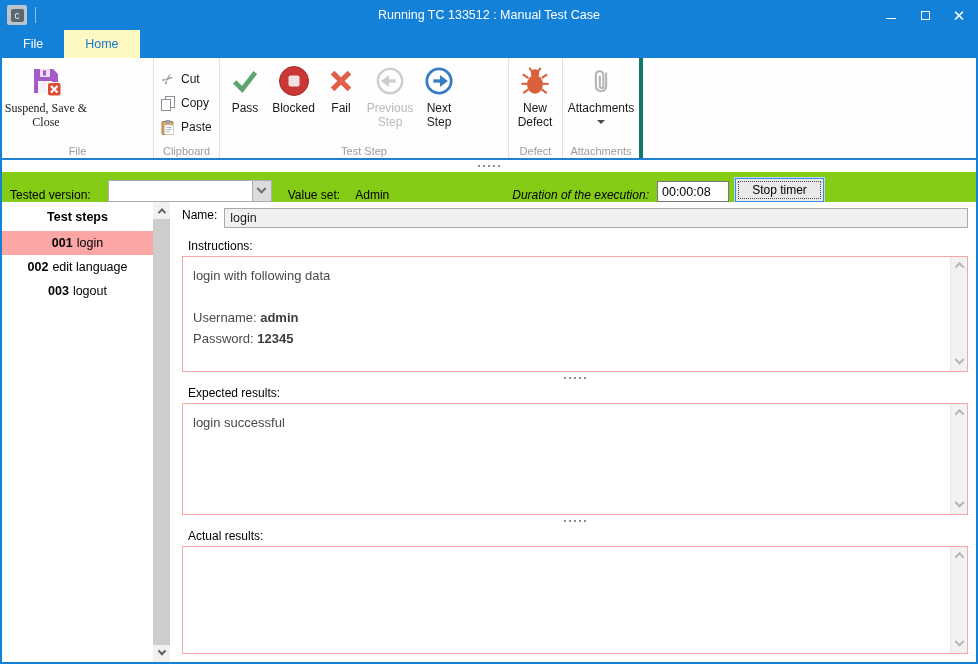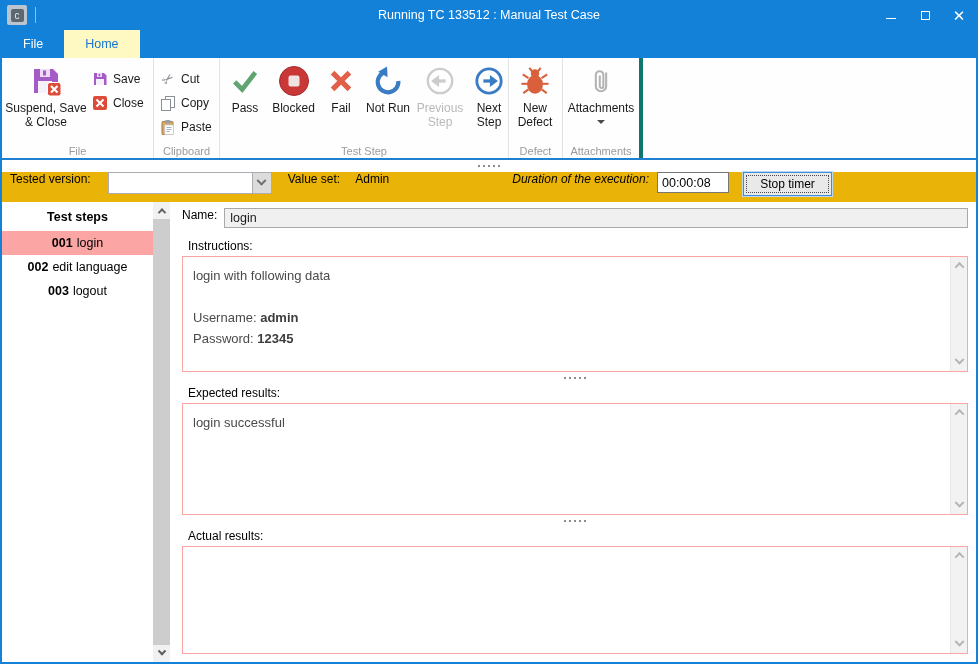--- a/index.html
+++ b/index.html
@@ -40,49 +40,49 @@
   .btn-big{ display:flex; flex-direction:column; align-items:center; padding-top:3px; cursor:default;}
   .btn-big .ic32{ width:32px; height:32px; display:flex; align-items:center; justify-content:center;}
   .btn-big .blabel{ margin-top:4px; font-size:12px; line-height:1.18; text-align:center; color:#1a1a1a;}
   .btn-big.disabled .blabel{ color:#b9b9b9;}
 
   .small-col{ display:flex; flex-direction:column; padding-top:5px; }
   .btn-small{ display:flex; align-items:center; height:24px; font-size:12px; color:#1a1a1a; cursor:default; padding:0 3px;}
   .btn-small .ic16{ width:17px; height:17px; margin-right:5px; display:flex; align-items:center; justify-content:center;}
 
   .g-file{ width:152px;}
-  .g-file .btn-big{ width:84px;}
+  .g-file .btn-big{ width:84px;font-family:Liberation Serif, serif;}
   .g-clipboard{ width:66px;}
   .g-teststep{ width:289px;}
   .g-defect{ width:54px;}
   .g-attach{ width:80px; border-right:4px solid #0f766e;}
 
   .scissors{ font-size:14px; color:#8a9096; display:inline-block; transform:rotate(-40deg);}
   .dd-arrow{ width:0; height:0; border-left:4px solid transparent; border-right:4px solid transparent;
     border-top:4px solid #4a4a4a; margin-top:5px;}
 
   
   .dotsrow{ height:12px; display:flex; align-items:center; justify-content:center; flex:0 0 auto; background:#fff;}
   .dots{ display:flex; gap:3px;}
   .dots i{ width:2px; height:2px; background:#8c8c8c; display:block;}
 
   
-  .toolbar{ height:30px; display:flex; align-items:flex-start; padding:0 8px; font-size:12px; color:#000; flex:0 0 auto; background:#eab308;}
+  .toolbar{ height:30px; display:flex; align-items:flex-end; padding:0 8px; font-size:12px; color:#000; flex:0 0 auto; background:#84cc16;}
   .combo{ width:164px; height:22px; border:1px solid #abadb3; background:#fff; display:flex; margin-left:17px;}
   .combo-val{ flex:1; font-size:12px; padding:3px 4px;}
   .combo-btn{ width:19px; background:#dcdcdc; border-left:1px solid #abadb3; display:flex; align-items:center; justify-content:center;}
   .chev{ width:7px; height:7px; border-right:2px solid #6e6e6e; border-bottom:2px solid #6e6e6e; display:block;}
   .chev.up{ transform:rotate(-135deg) translate(-1px,-1px);}
   .chev.down{ transform:rotate(45deg) translate(-2px,-2px);}
   .lab-valueset{ margin-left:16px;}
   .val-valueset{ margin-left:15px;}
   .lab-duration{ margin-left:123px;font-style:italic;}
   .duration-input{ width:72px; height:21px; margin-left:8px; border:1px solid #767676; font-size:12.5px;
     font-family:inherit; padding:0 4px; color:#000; background:#fff;}
-  .stop-btn{ width:89px; height:24px; margin-left:14px; background:#e9e9e9; border:1px solid #3b8ede;
+  .stop-btn{ width:89px; height:24px; margin-left:6px; background:#e9e9e9; border:1px solid #3b8ede;
     outline:1px dotted #4a4a4a; outline-offset:-4px; font-family:inherit; font-size:12px; color:#000;
     box-shadow:0 0 0 1px #bcd9f1;}
 
   
   .main{ flex:1; display:flex; background:#fff; min-height:0;}
 
   .left-panel{ width:168px; flex:0 0 auto; display:flex;}
   .steps-list{ flex:1; background:#fff;}
   .steps-header{ text-align:center; font-weight:bold; font-size:12.5px; padding:8px 0 7px 0; color:#000;}
   .step-item{ height:24px; line-height:24px; text-align:center; font-size:12.5px; color:#000; cursor:default;}
@@ -151,42 +151,20 @@
               <path d="M4 4 h19 l5 5 v19 H4 z" fill="#a55bc7"></path>
               <rect x="10" y="4" width="10" height="8" fill="#ecdcf4"></rect>
               <rect x="13" y="5.5" width="3" height="5" fill="#a55bc7"></rect>
               <rect x="8" y="16" width="14" height="12" fill="#f6f0fa"></rect>
               <rect x="17.5" y="17.5" width="13.5" height="13.5" rx="2.5" fill="#dd4b39" stroke="#fff" stroke-width="1"></rect>
               <path d="M21 21 l6.5 6.5 M27.5 21 L21 27.5" stroke="#fff" stroke-width="2.2"></path>
             </svg>
           </span>
           <span class="blabel">Suspend, Save &amp; Close</span>
         </div>
-        <div class="small-col">
-          <div class="btn-small">
-            <span class="ic16">
-              <svg width="16" height="16" viewBox="0 0 16 16">
-                <path d="M2 2 h10 l2.5 2.5 V14 H2 z" fill="#a55bc7"></path>
-                <rect x="5" y="2" width="5" height="4" fill="#ecdcf4"></rect>
-                <rect x="6.6" y="2.8" width="1.6" height="2.5" fill="#a55bc7"></rect>
-                <rect x="4" y="8" width="8" height="6" fill="#f6f0fa"></rect>
-              </svg>
-            </span>
-            <span>Save</span>
-          </div>
-          <div class="btn-small">
-            <span class="ic16">
-              <svg width="16" height="16" viewBox="0 0 16 16">
-                <rect x="1" y="1" width="14" height="14" rx="2" fill="#dd4b39"></rect>
-                <path d="M4.5 4.5 l7 7 M11.5 4.5 l-7 7" stroke="#fff" stroke-width="2"></path>
-              </svg>
-            </span>
-            <span>Close</span>
-          </div>
-        </div>
       </div>
       <div class="g-label">File</div>
     </div>
 
     <div class="rgroup g-clipboard">
       <div class="small-col">
         <div class="btn-small">
           <span class="ic16">
               <span class="scissors">✂</span>
             </span>
@@ -235,29 +213,20 @@
           </span>
           <span class="blabel">Blocked</span>
         </div>
         <div class="btn-big" style="width:44px">
           <span class="ic32">
             <svg width="30" height="30" viewBox="0 0 32 32">
               <path d="M7 7 L25 25 M25 7 L7 25" stroke="#e0604a" stroke-width="5.5"></path>
             </svg>
           </span>
           <span class="blabel">Fail</span>
-        </div>
-        <div class="btn-big" style="width:50px">
-          <span class="ic32">
-            <svg width="30" height="30" viewBox="0 0 32 32">
-              <path d="M13 6.5 A11 11 0 1 0 27 16" stroke="#3a7cc4" stroke-width="4.5" fill="none"></path>
-              <polygon points="15,0.5 15.5,12 5.5,6" fill="#3a7cc4"></polygon>
-            </svg>
-          </span>
-          <span class="blabel">Not Run</span>
         </div>
         <div class="btn-big disabled" style="width:54px">
           <span class="ic32">
             <svg width="30" height="30" viewBox="0 0 32 32">
               <circle cx="16" cy="16" r="13" stroke="#cccccc" stroke-width="2.5" fill="none"></circle>
               <path d="M22 16 H14" stroke="#cccccc" stroke-width="3.5"></path>
               <polygon points="15,9.5 15,22.5 6.5,16" fill="#cccccc"></polygon>
             </svg>
           </span>
           <span class="blabel">Previous Step</span>

